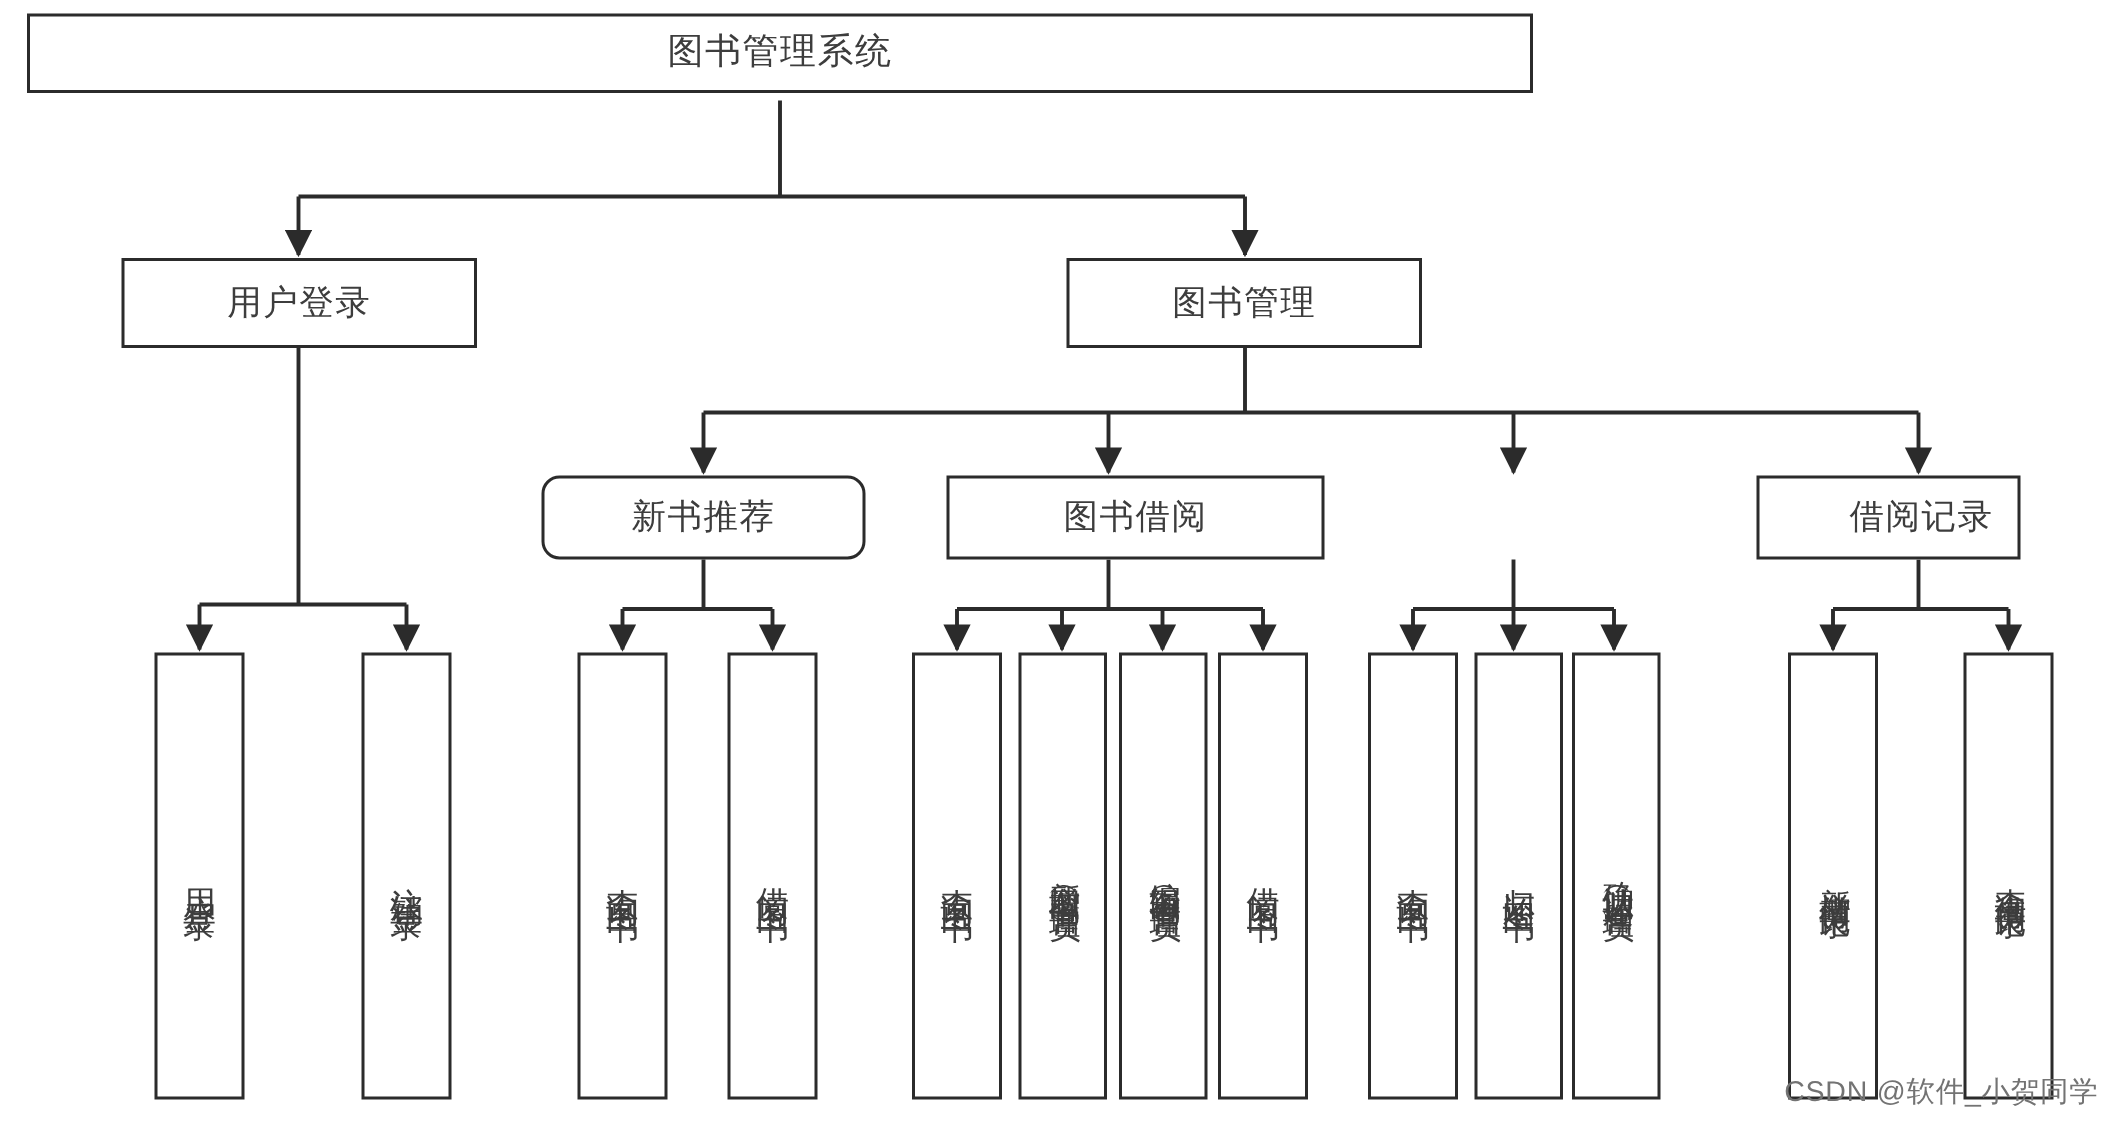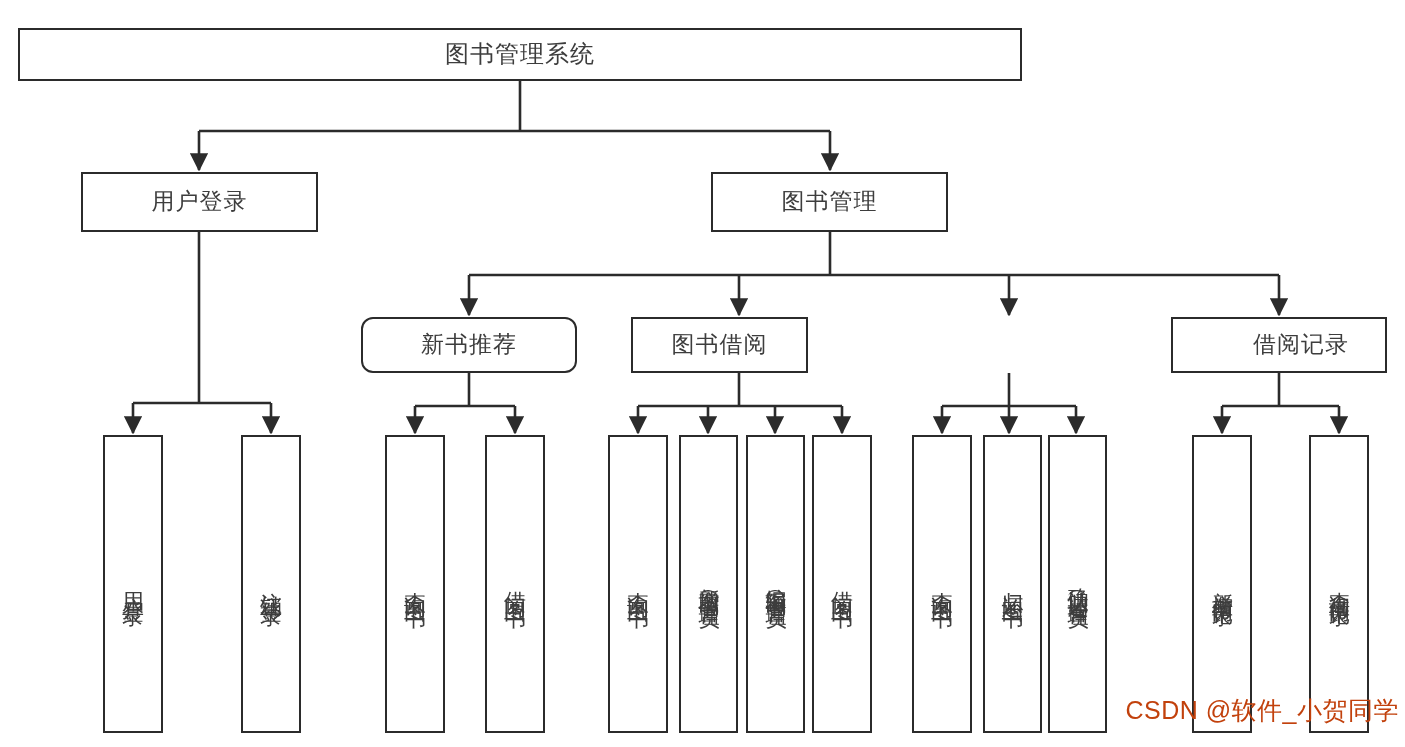--- a/index.html
+++ b/index.html
@@ -21,22 +21,22 @@
   .node.v .lbl{
     writing-mode:vertical-rl;
     text-orientation:upright;
     font-size:22px;
     letter-spacing:5px;
     text-align:center;
     max-height:286px;
   }
   .node.v.narrow .lbl{font-size:21px;letter-spacing:3px;}
   #watermark{
-    position:absolute;right:6px;bottom:20px;
-    font-size:25px;color:#c2410c;letter-spacing:.5px;
+    position:absolute;right:6px;bottom:6px;
+    font-size:19px;color:#737373;letter-spacing:.5px;
     user-select:none;white-space:nowrap;
   }
 </style>
 </head>
 <body>
 
 <div id="canvas">
 
   <svg id="wires" viewBox="0 0 1405 747" xmlns="http://www.w3.org/2000/svg">
     <defs>
@@ -81,38 +81,38 @@
       <path d="M 1009 406 L 1009 433" marker-end="url(#arrow)"></path>
       <path d="M 1076 406 L 1076 433" marker-end="url(#arrow)"></path>
 
       <path d="M 1279 373 L 1279 406"></path>
       <path d="M 1222 406 L 1339 406"></path>
       <path d="M 1222 406 L 1222 433" marker-end="url(#arrow)"></path>
       <path d="M 1339 406 L 1339 433" marker-end="url(#arrow)"></path>
     </g>
   </svg>
 
-  <div class="node h root" style="left:18px;top:28px;width:1004px;height:53px;">
+  <div class="node h root" style="left:18px;top:9px;width:1004px;height:53px;">
     <span class="lbl">图书管理系统</span>
   </div>
 
   <div class="node h" style="left:81px;top:172px;width:237px;height:60px;">
     <span class="lbl">用户登录</span>
   </div>
   <div class="node h" style="left:711px;top:172px;width:237px;height:60px;">
     <span class="lbl">图书管理</span>
   </div>
 
   <div class="node h" style="left:361px;top:317px;width:216px;height:56px;border-radius:12px;">
     <span class="lbl">新书推荐</span>
   </div>
-  <div class="node h" style="left:631px;top:317px;width:177px;height:56px;">
+  <div class="node h" style="left:631px;top:317px;width:252px;height:56px;">
     <span class="lbl">图书借阅</span>
   </div>
-  <div class="node h" style="left:1171px;top:317px;width:216px;height:56px;padding-left:44px;">
+  <div class="node h" style="left:1171px;top:317px;width:176px;height:56px;padding-left:44px;">
     <span class="lbl">借阅记录</span>
   </div>
 
   <div class="node v" style="left:103px;top:435px;width:60px;height:298px;">
     <span class="lbl">用户登录</span>
   </div>
   <div class="node v" style="left:241px;top:435px;width:60px;height:298px;">
     <span class="lbl">注销登录</span>
   </div>
 

